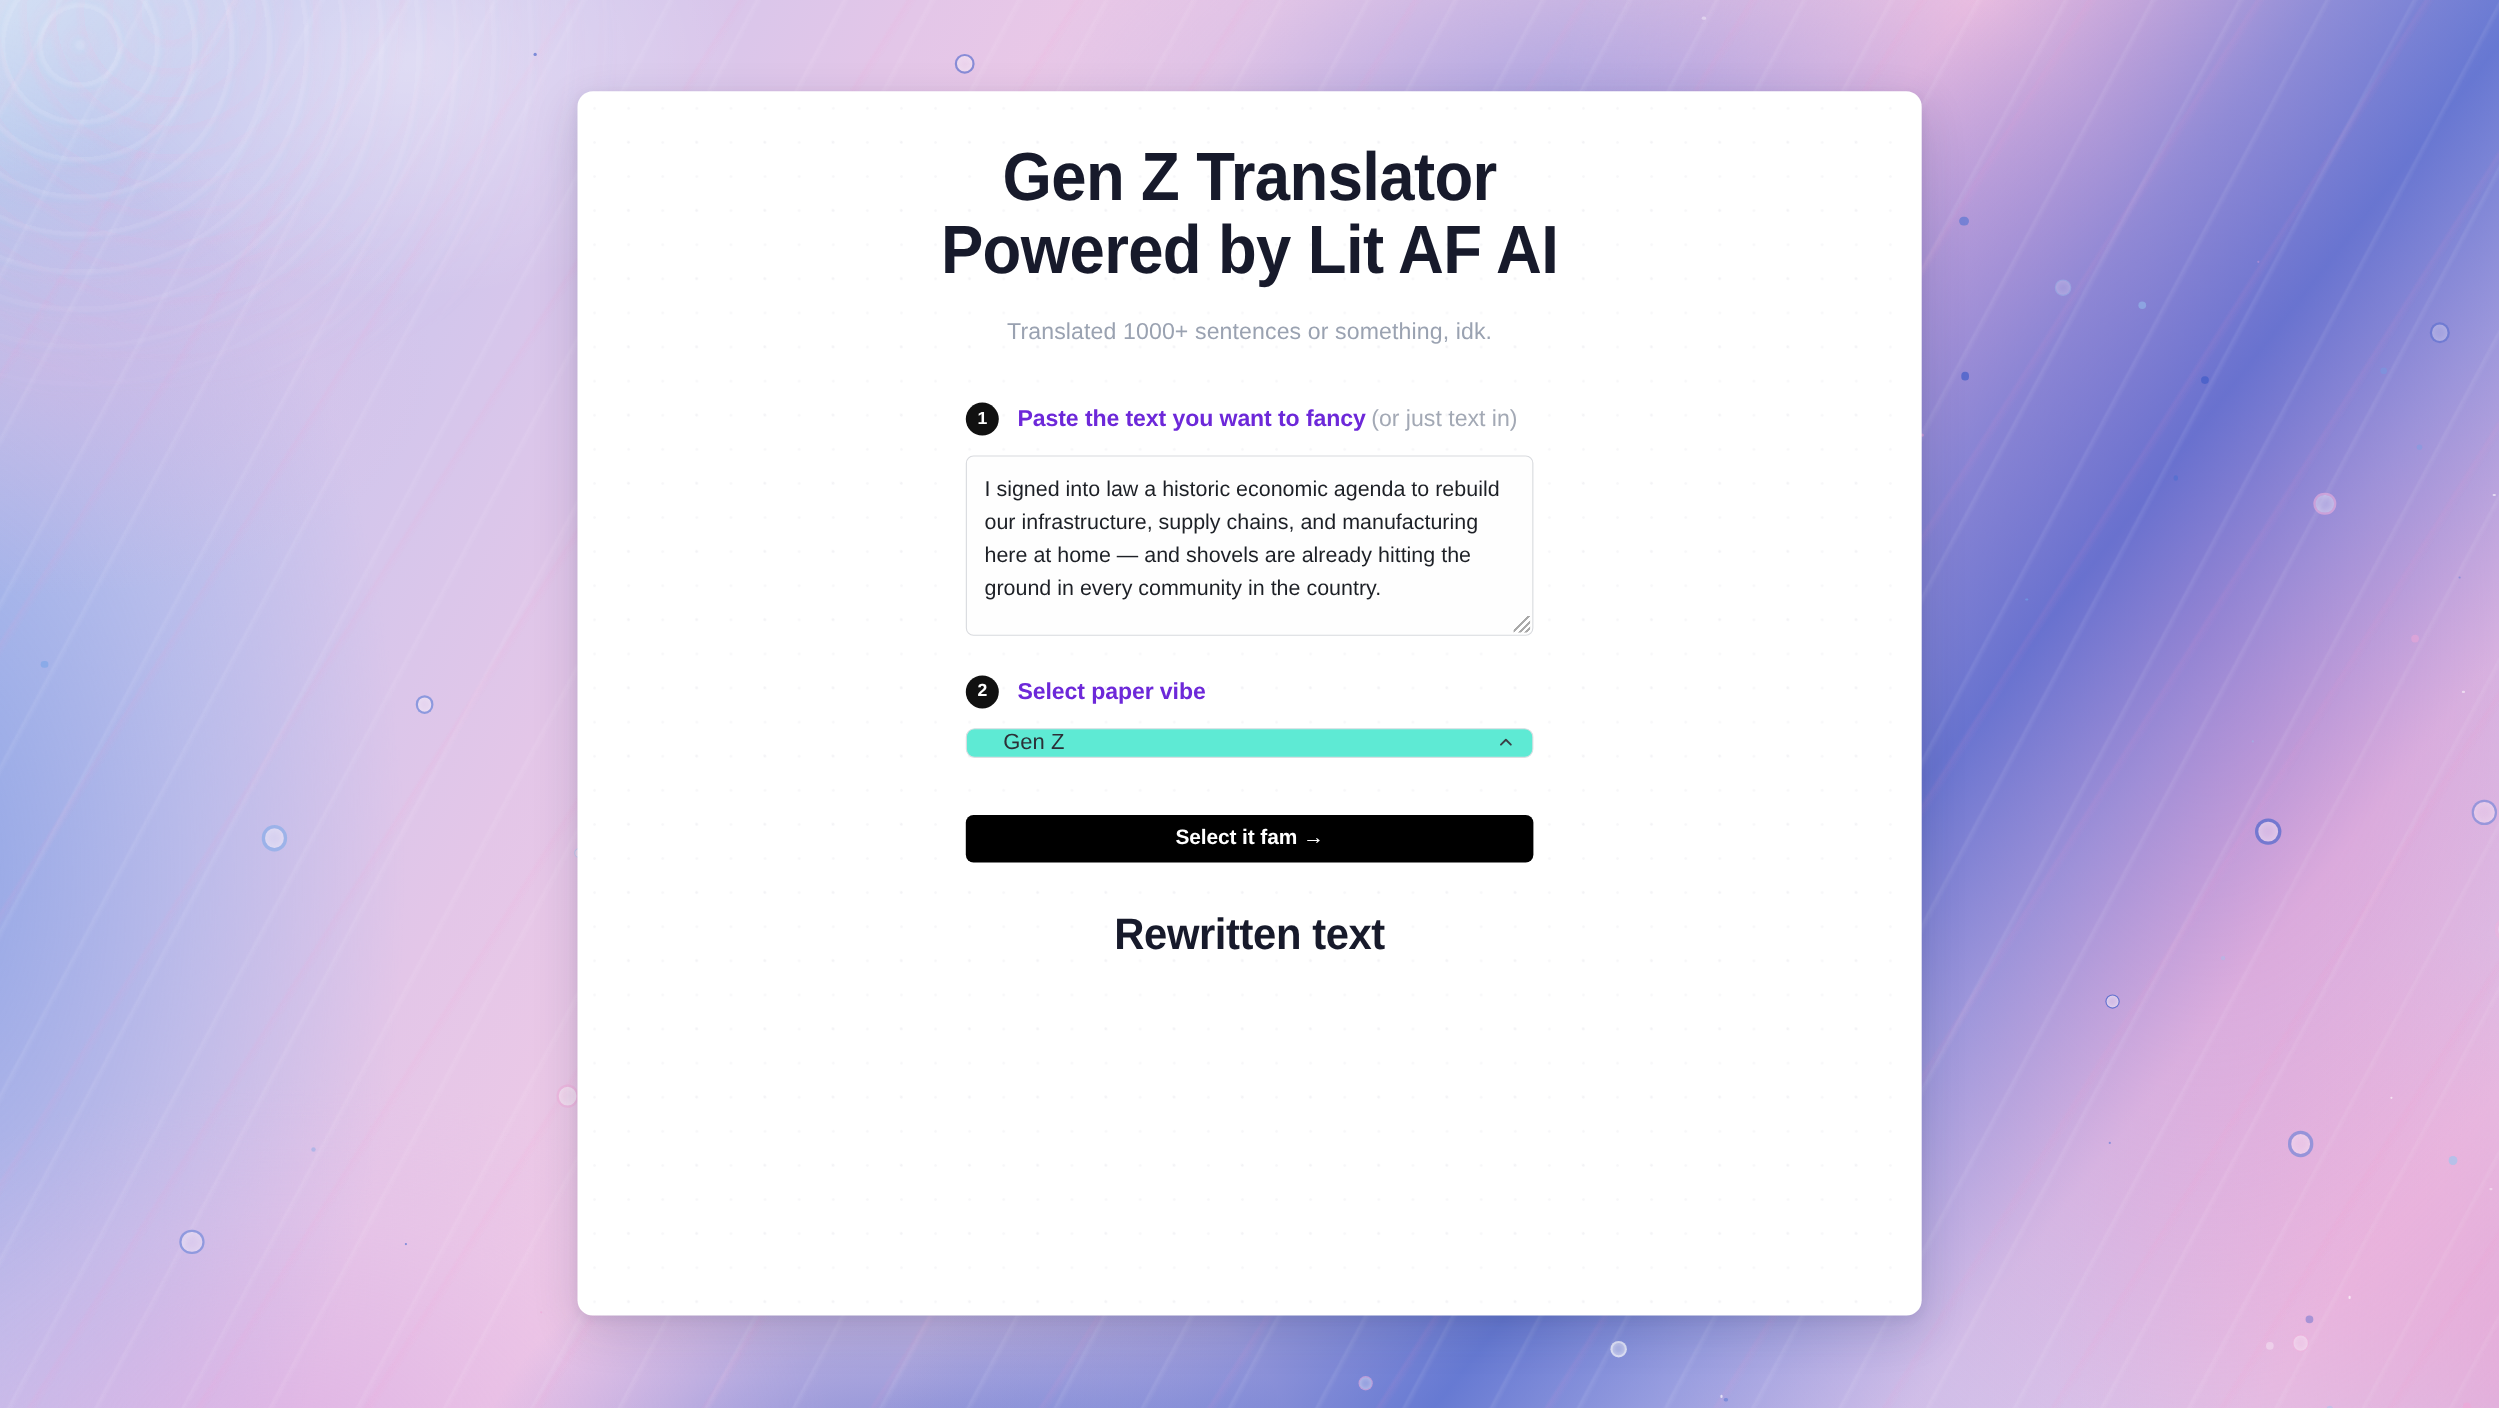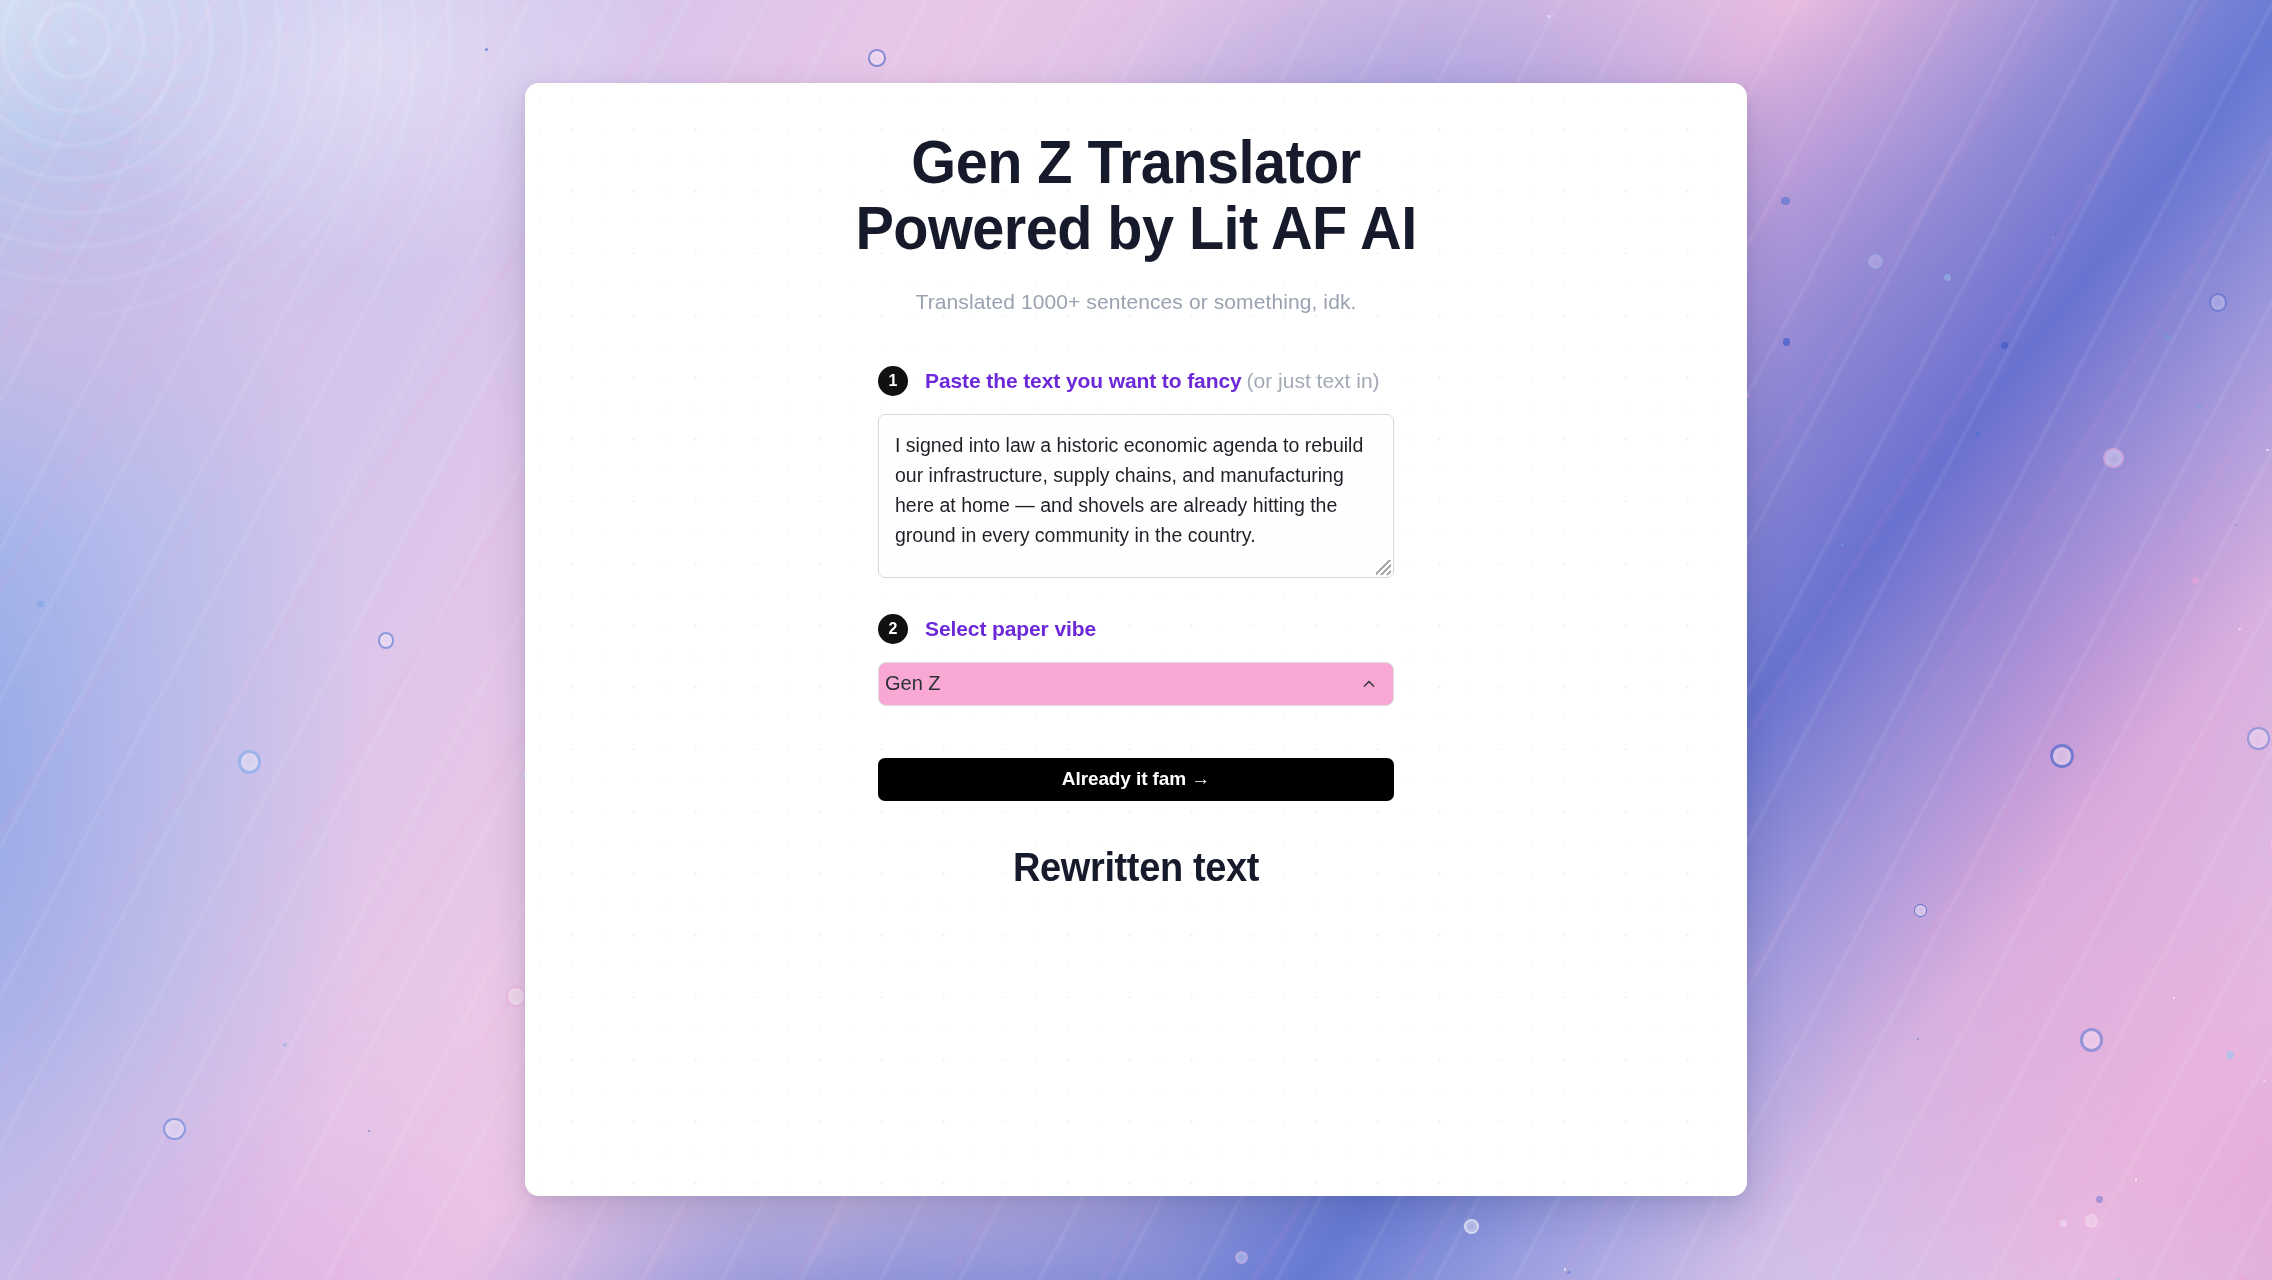--- a/index.html
+++ b/index.html
@@ -286,29 +286,29 @@
     pointer-events: none;
     background-image:
       linear-gradient(135deg, transparent 0 42%, #a9a9a9 42% 52%, transparent 52% 100%),
       linear-gradient(135deg, transparent 0 62%, #a9a9a9 62% 72%, transparent 72% 100%),
       linear-gradient(135deg, transparent 0 82%, #a9a9a9 82% 92%, transparent 92% 100%);
   }
 
   
   #vibe-select {
     width: 516px;
-    height: 44px;
+    height: 27px;
     margin: 18px auto 0 auto;
     border: 1px solid #dcdee2;
     border-radius: 8px;
-    background: #f9a8d4;
+    background: #5eead4;
     display: flex;
     align-items: center;
     justify-content: space-between;
-    padding: 0 16px 0 6px;
+    padding: 0 16px 0 33px;
     cursor: pointer;
   }
 
   #vibe-value {
     font-size: 20px;
     color: #2c2f36;
   }
 
   .chev {
     width: 16px;
@@ -502,19 +502,19 @@
 
     <div id="vibe-select">
       <span id="vibe-value">Gen Z</span>
       <span>
         <svg class="chev" viewBox="0 0 16 16" fill="none" stroke="#3b3f46" stroke-width="1.7" stroke-linecap="round" stroke-linejoin="round">
           <polyline points="3.5,10 8,5.5 12.5,10"></polyline>
         </svg>
       </span>
     </div>
 
-    <button id="submit-btn">Already it fam →</button>
+    <button id="submit-btn">Select it fam →</button>
 
     <h2 id="result-heading">Rewritten text</h2>
 
 
   </div>
 </div>
 
 </body></html>

